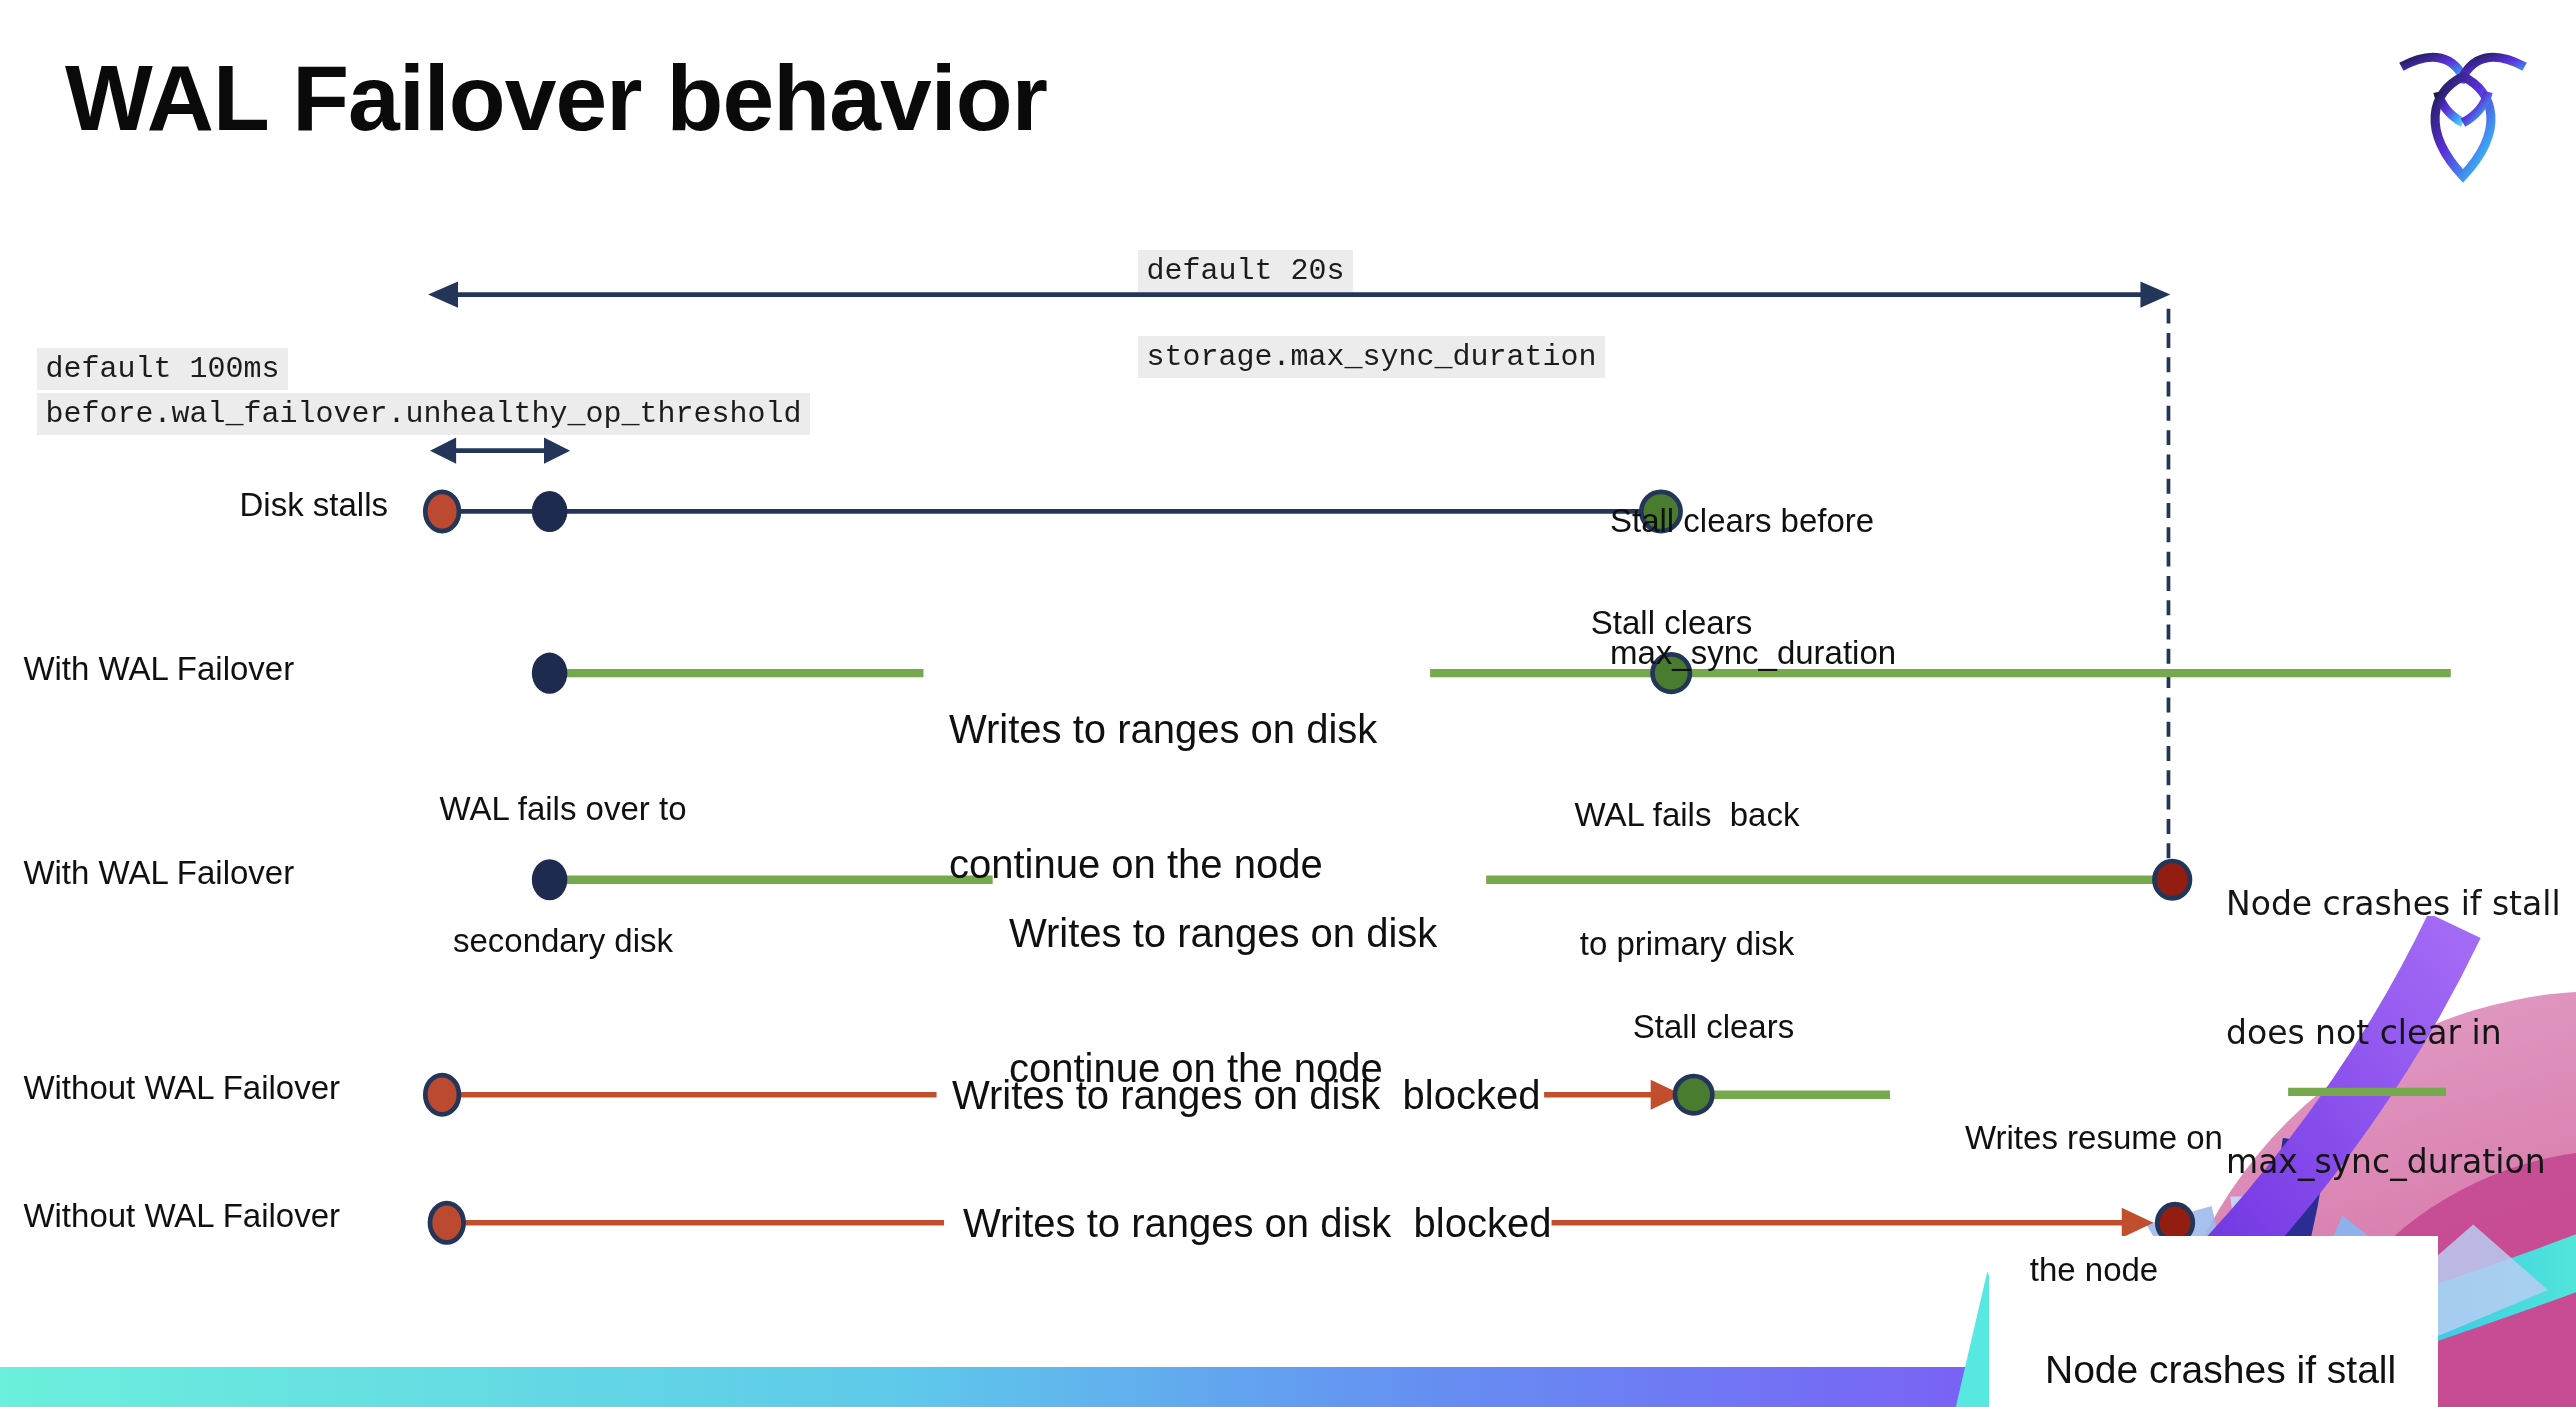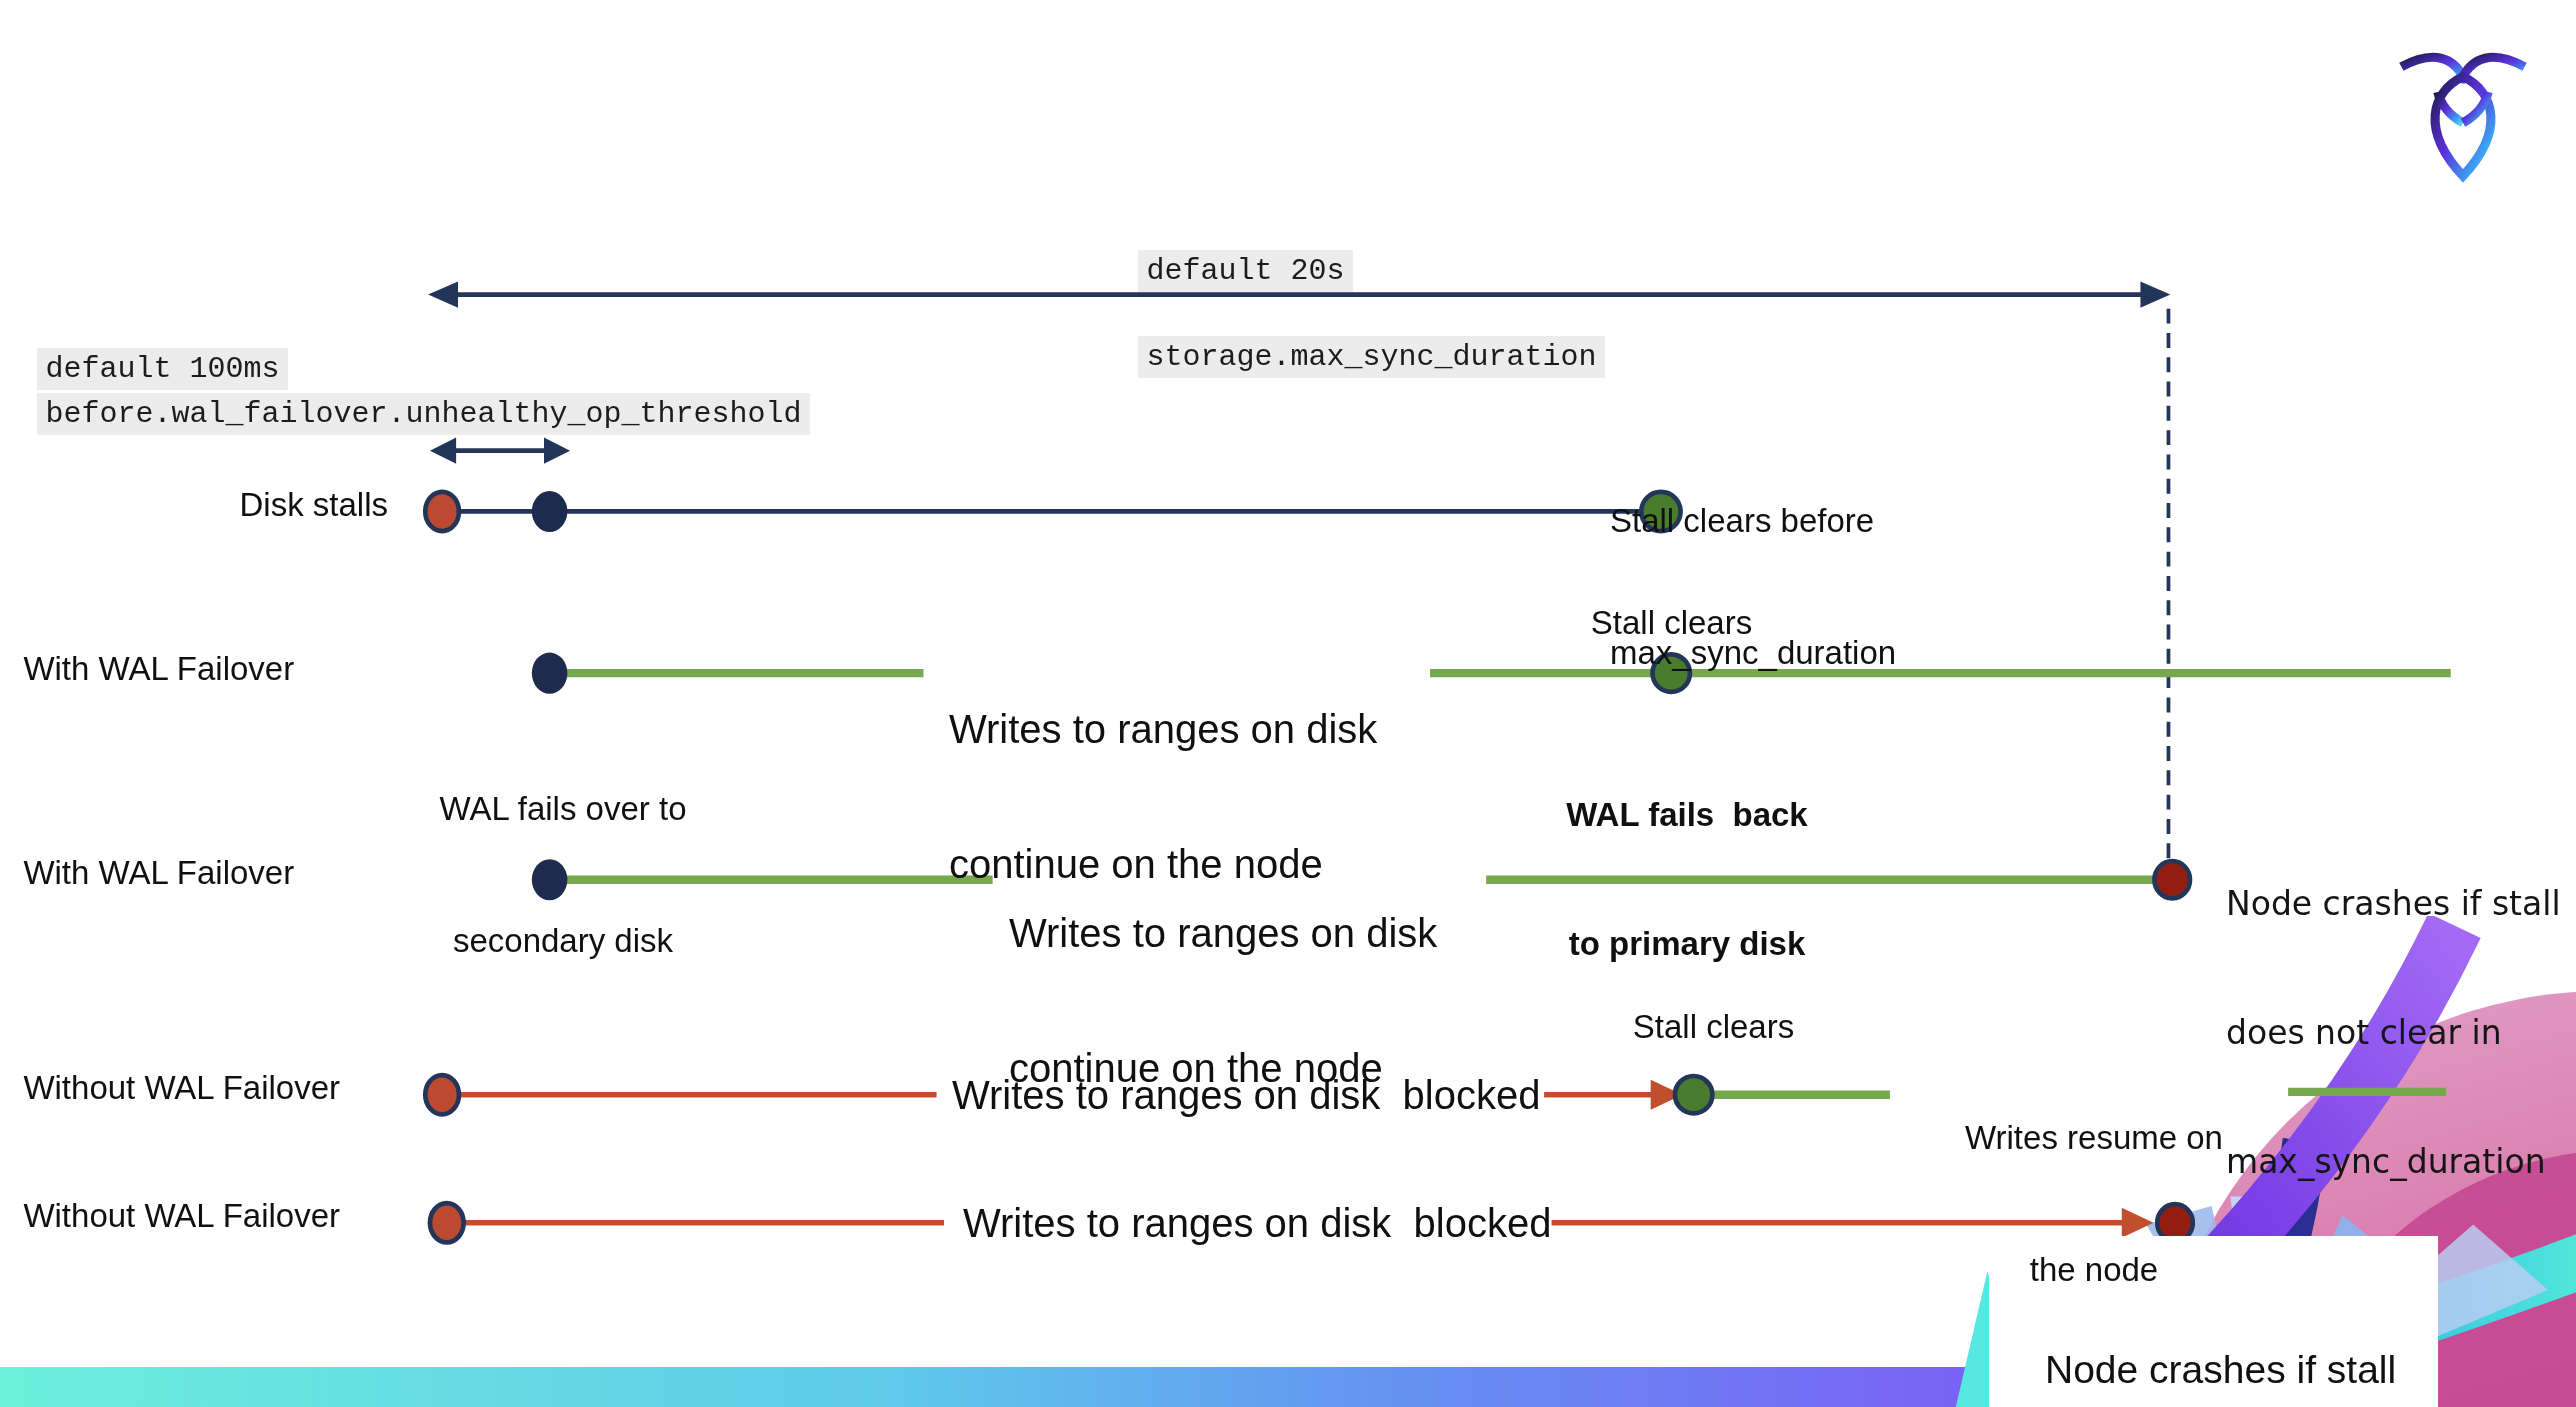--- a/index.html
+++ b/index.html
@@ -107,20 +107,21 @@
 
     <line x1="497" y1="1308" x2="1010" y2="1308" stroke="#c14f2e" stroke-width="6"></line>
     <g>
       <line x1="1660" y1="1308" x2="2276" y2="1308" stroke="#c14f2e" stroke-width="6"></line>
       <polygon points="2304,1308 2270,1292 2270,1324" fill="#c14f2e"></polygon>
     </g>
     <ellipse cx="478" cy="1308" rx="18" ry="21" fill="#bb4a30" stroke="#233559" stroke-width="5"></ellipse>
     <ellipse cx="2327" cy="1308" rx="19" ry="20" fill="#941d12" stroke="#233559" stroke-width="5"></ellipse>
   </svg>
 
+  <div class="abs txt title" style="left:65px;top:45px;">WAL Failover behavior</div>
 
   <svg id="logo-svg" class="abs" width="140" height="140" viewBox="0 0 100 100">
     <defs>
       <linearGradient id="lg" x1="0" y1="0" x2="1" y2="1">
         <stop offset="0" stop-color="#191c49"></stop>
           <stop offset="0.45" stop-color="#5b2fd8"></stop>
         <stop offset="0.8" stop-color="#3d9ff2"></stop>
           <stop offset="1" stop-color="#55d7f3"></stop>
       </linearGradient>
     </defs>
@@ -159,21 +160,21 @@
     <div>secondary disk</div>
   </div>
 
   <div class="abs txt lbl mid" style="left:949px;top:617px;line-height:45px;">
     <div>Writes to ranges on disk</div>
     <div>continue on the node</div>
   </div>
 
   <div class="abs txt lbl center" style="left:1564px;top:605px;width:215px;">Stall clears</div>
 
-  <div class="abs txt lbl center" style="left:1547px;top:707px;width:280px;line-height:43px;font-weight:bold;">
+  <div class="abs txt lbl center" style="left:1547px;top:707px;width:280px;line-height:43px;">
     <div>WAL fails  back</div>
     <div>to primary disk</div>
   </div>
 
   <div class="abs txt lbl mid" style="left:1009px;top:821px;line-height:45px;">
     <div>Writes to ranges on disk</div>
     <div>continue on the node</div>
   </div>
 
   <div class="abs txt crash-right" style="left:2226px;top:796px;">

